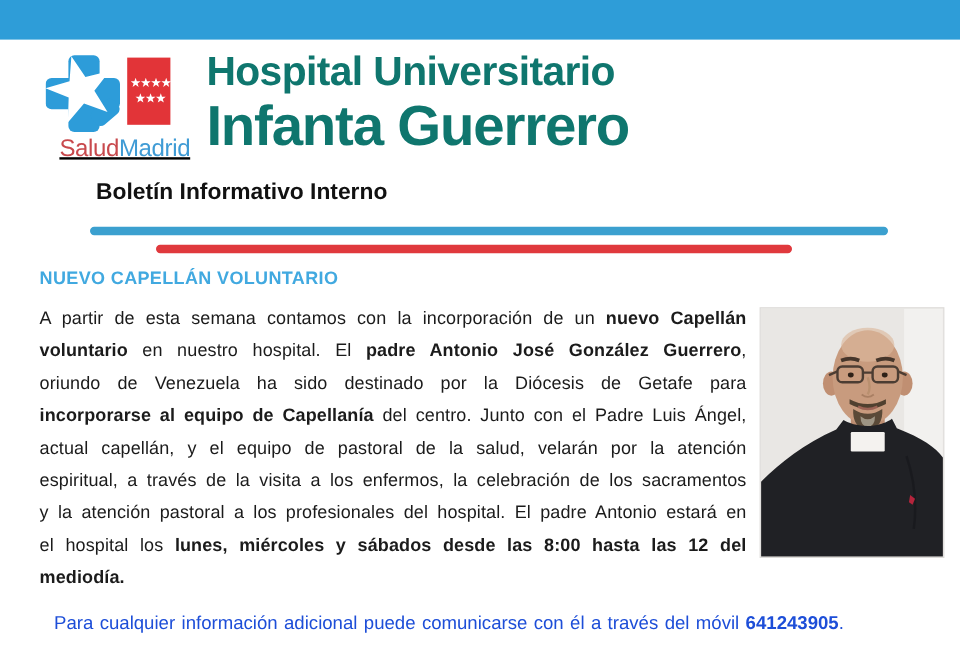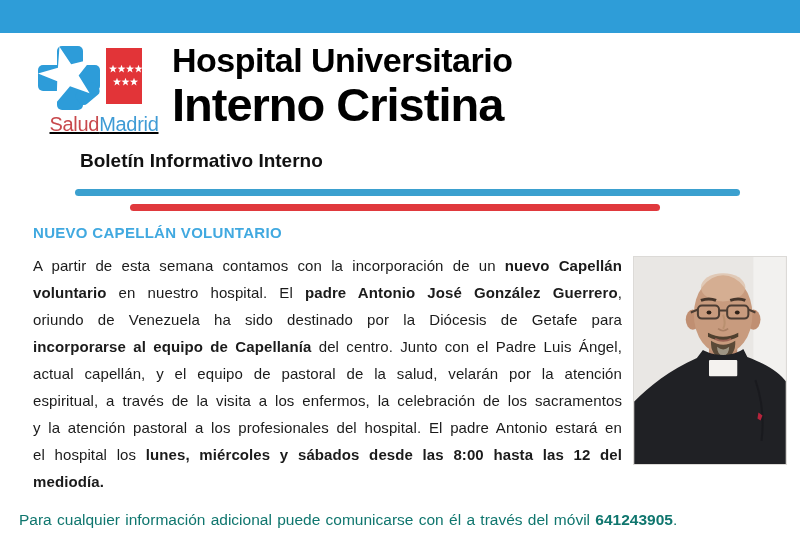--- a/index.html
+++ b/index.html
@@ -11,21 +11,21 @@
   .page { position:relative; width:800px; height:550px; background:#fff; }
 
   .topbar { position:absolute; left:0; top:0; width:800px; height:33px; background:#2E9DD8; }
 
   .logo { position:absolute; left:36px; top:44px; width:136px; text-align:center;text-decoration:underline; }
   .logo svg { display:block; margin:0 auto; }
   .logo-text { font-size:20px; margin-top:1px; letter-spacing:-0.3px; white-space:nowrap; }
   .logo-text .salud  { color:#C8494D; }
   .logo-text .madrid { color:#3F9BD5; }
 
-  .titles { position:absolute; left:172px; top:40px; color:#000000; font-weight:bold; }
+  .titles { position:absolute; left:172px; top:40px; color:#0f766e; font-weight:bold; }
   .title1 { font-size:34px; line-height:40px; letter-spacing:-0.5px; }
   .title2 { font-size:47px; line-height:50px; letter-spacing:-1px; }
 
   .masthead {
     position:absolute; left:80px; top:150px; width:635px;
     display:flex; justify-content:space-between;
     font-size:19px; font-weight:bold; color:#111;
   }
 
   .rule-blue { position:absolute; left:75px;  top:189px; width:665px; height:7px; border-radius:4px; background:#3BA0CF; }
@@ -45,22 +45,22 @@
   .body-text b, .footer-line b { font-weight:700; }
 
   .photo {
     float:right; width:152px; height:207px;
     margin:5px 0 8px 12px; padding:0;
     outline:1px solid #DCDAD7; background:#ECEAE7;
   }
   .photo svg { display:block; }
 
   .footer-line {
-    position:absolute; left:19px; top:511px; width:755px; margin:0;
-    font-size:15.5px; color:#0f766e; word-spacing:1px; white-space:nowrap;
+    position:absolute; left:45px; top:511px; width:755px; margin:0;
+    font-size:15.5px; color:#1d4ed8; word-spacing:1px; white-space:nowrap;
   }
 </style>
 </head>
 <body>
 
 <div class="page">
 
   <div class="topbar"></div>
 
   <header>
@@ -84,21 +84,21 @@
           <use href="#star5" fill="#ffffff" transform="translate(79,38) scale(0.165)"></use>
           <use href="#star5" fill="#ffffff" transform="translate(87.5,38) scale(0.165)"></use>
           <use href="#star5" fill="#ffffff" transform="translate(96,38) scale(0.165)"></use>
         </g>
       </svg>
       <div class="logo-text"><span class="salud">Salud</span><span class="madrid">Madrid</span></div>
     </div>
 
     <div class="titles">
       <div class="title1">Hospital Universitario</div>
-      <div class="title2">Interno Cristina</div>
+      <div class="title2">Infanta Guerrero</div>
     </div>
   </header>
 
   <div class="masthead">
     <span>Boletín Informativo Interno</span>
   </div>
 
   <div class="rule-blue"></div>
   <div class="rule-red"></div>
 

